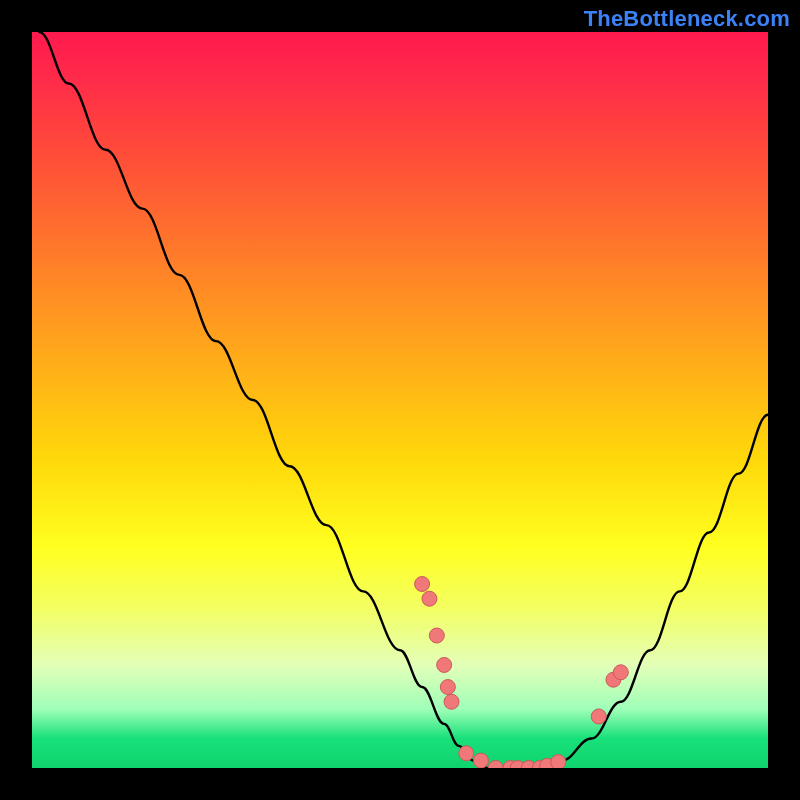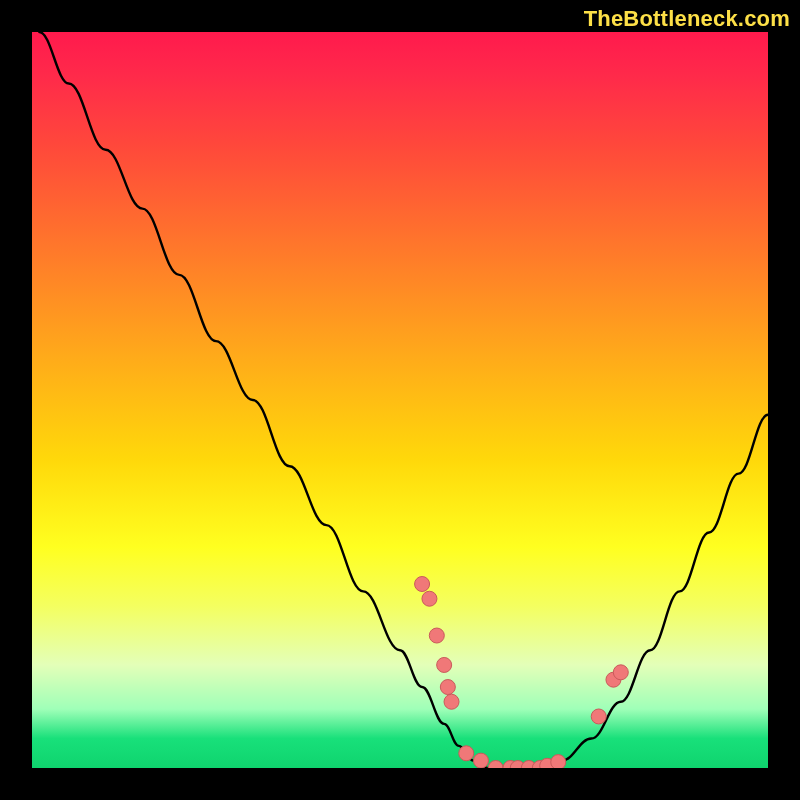--- a/index.html
+++ b/index.html
@@ -24,21 +24,21 @@
       #9fffb8 92%,
       #18e07a 96%,
       #0fd46e 100%);
   }
   .watermark {
     position: absolute;
     top: 6px;
     right: 10px;
     font-size: 22px;
     font-weight: 600;
-    color: #fde047;
+    color: #3b82f6;
     letter-spacing: 0.2px;
     z-index: 3;
   }
   svg.overlay {
     position: absolute;
     left: 32px;
     top: 32px;
     width: 736px;
     height: 736px;
     z-index: 2;

